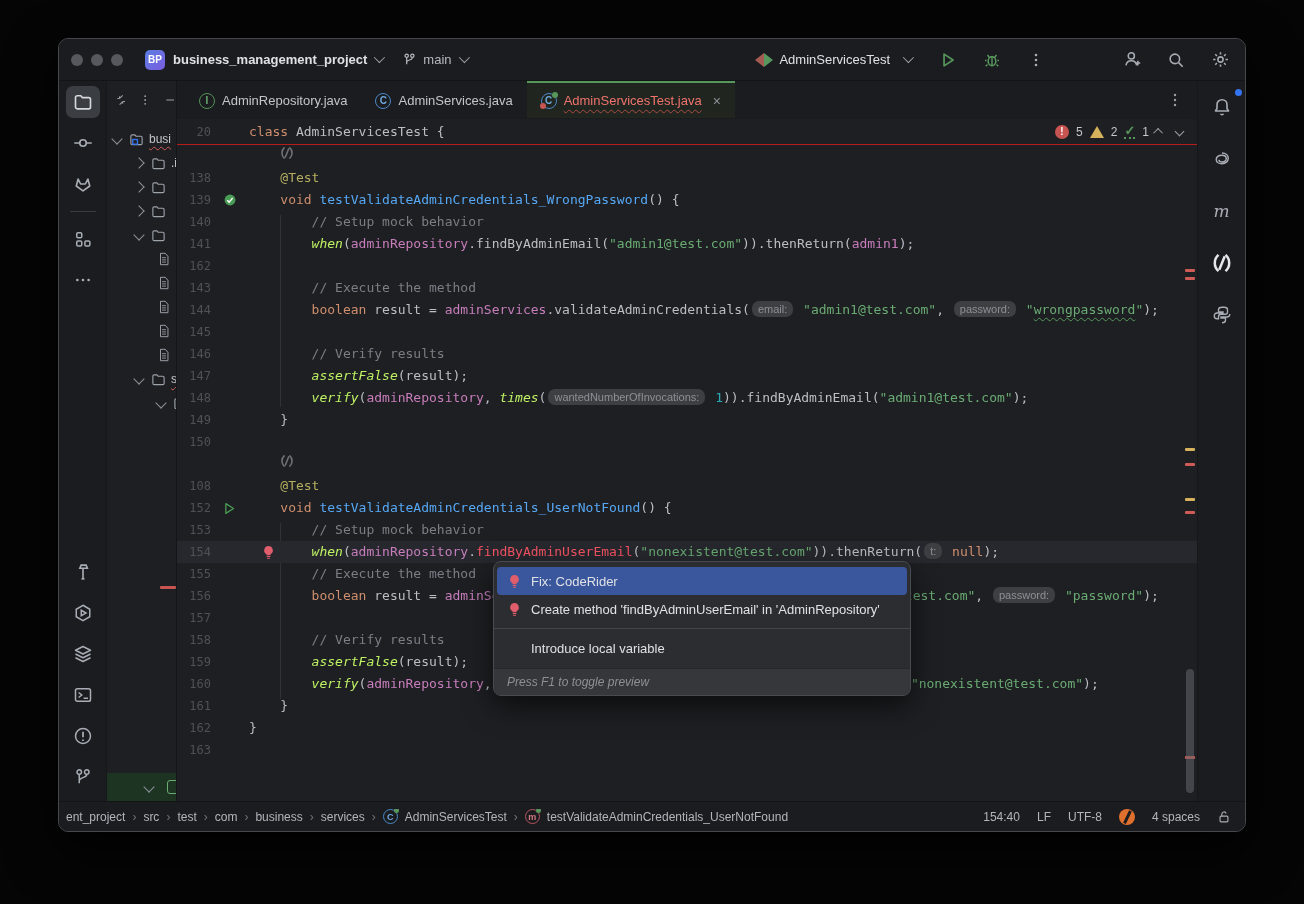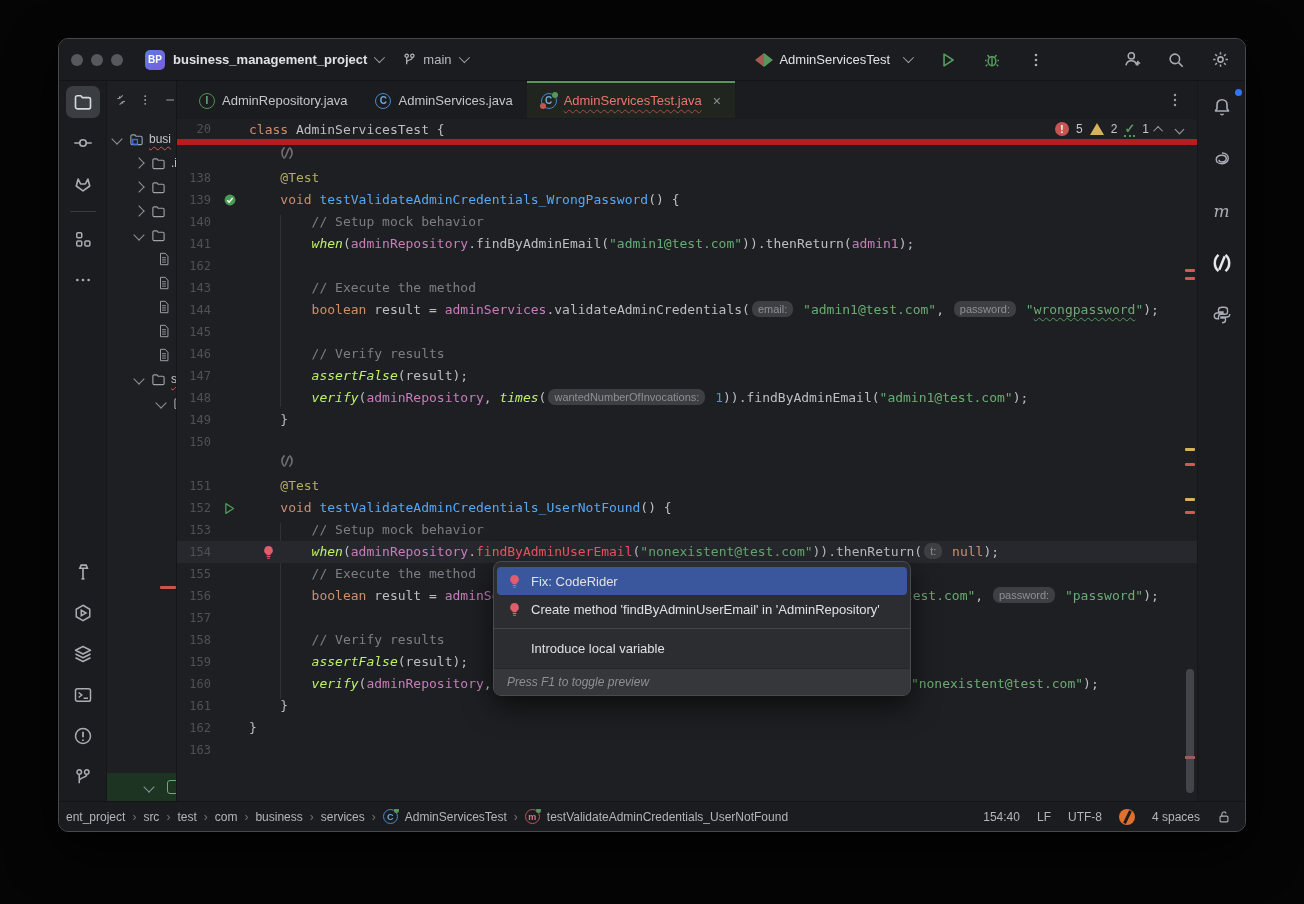--- a/index.html
+++ b/index.html
@@ -58,21 +58,21 @@
   .tab.active .tab-label { color:#f0736d; text-decoration:underline wavy #a84c46 1px; text-underline-offset:4px; }
   .tab-close { color:#8e9299; font-size:14px; margin-left:4px; }
   .tabbar-right { margin-left:auto; display:flex; align-items:center; padding-right:14px; color:#9da0a8; }
   .circ-ic { width:16px; height:16px; border-radius:50%; font-size:10px; font-weight:bold; display:flex; align-items:center;
              justify-content:center; position:relative; flex:0 0 16px; }
   .ic-iface { border:1.4px solid #549159; color:#6aab73; }
   .ic-class { border:1.4px solid #4a88c7; color:#6fa8dc; }
   .dot { position:absolute; width:6px; height:6px; border-radius:50%; }
   .dot.g { background:#57965c; top:-2px; right:-2px; } .dot.r { background:#c75450; bottom:-1px; left:-2px; }
 
-  .sticky { height:26px; flex:0 0 26px; background:#1e1f22; border-bottom:6px solid #b91c1c; display:flex; align-items:center;
+  .sticky { height:26px; flex:0 0 26px; background:#1e1f22; border-bottom:1px solid #b91c1c; display:flex; align-items:center;
             font-family:"DejaVu Sans Mono", monospace; font-size:13px; }
   .sticky .ln { width:44px; } .sticky .gi { width:28px; }
   .inspect { margin-left:auto; display:flex; align-items:center; gap:7px; padding-right:14px;
              font-family:"Liberation Sans", sans-serif; font-size:12px; color:#c3c6cc; }
   .insp-err { width:14px; height:14px; border-radius:50%; background:#c75450; color:#fff; font-size:10px; font-weight:bold;
               display:flex; align-items:center; justify-content:center; }
   .insp-warn { width:0; height:0; border-left:7px solid transparent; border-right:7px solid transparent; border-bottom:12px solid #d6b25c; position:relative; }
   .insp-ok { color:#57965c; font-size:13px; font-weight:bold; border-bottom:2px dotted #57965c; line-height:13px; }
   .mini-chev { width:7px; height:7px; border-right:1.4px solid #9da0a8; border-bottom:1.4px solid #9da0a8; display:inline-block; }
   .mini-chev.up { transform:rotate(-135deg) translateY(-2px); } .mini-chev.dn { transform:rotate(45deg); }
@@ -462,21 +462,21 @@
           <div class="cl"><span class="ln">145</span><span class="gi"></span><span class="ct"></span></div>
           <div class="cl"><span class="ln">146</span><span class="gi"></span><span class="ct"><span class="t-com">        // Verify results</span></span></div>
           <div class="cl"><span class="ln">147</span><span class="gi"></span><span class="ct"><span class="t-it">        assertFalse</span><span class="t-plain">(result);</span></span></div>
           <div class="cl"><span class="ln">148</span><span class="gi"></span><span class="ct"><span class="t-it">        verify</span><span class="t-plain">(</span><span class="t-field">adminRepository</span><span class="t-plain">, </span><span class="t-it">times</span><span class="t-plain">(</span><span class="pill">wantedNumberOfInvocations:</span><span class="t-num"> 1</span><span class="t-plain">)).</span><span class="t-plain">findByAdminEmail(</span><span class="t-str">"admin1@test.com"</span><span class="t-plain">);</span></span></div>
           <div class="cl"><span class="ln">149</span><span class="gi"></span><span class="ct"><span class="t-plain">    }</span></span></div>
           <div class="cl"><span class="ln">150</span><span class="gi"></span><span class="ct"></span></div>
           <div class="cl"><span class="ln"></span><span class="gi"></span><span class="ct"><span class="ai-line"><svg width="14" height="14" viewBox="0 0 16 16">
                   <path d="M5.2 1.5a8.6 8.6 0 0 0 0 13M10.8 1.5a8.6 8.6 0 0 1 0 13" fill="none" stroke="#6e7277" stroke-width="1.8"></path>
                   <path d="M10.2 2.6 5.8 13.4" stroke="#6e7277" stroke-width="1.8"></path>
                 </svg></span></span></div>
-          <div class="cl"><span class="ln">151</span><span class="gi"></span><span class="ct"><span class="t-ann">    @Test</span></span></div>
+          <div class="cl"><span class="ln">108</span><span class="gi"></span><span class="ct"><span class="t-ann">    @Test</span></span></div>
           <div class="cl"><span class="ln">152</span><span class="gi"><svg width="13" height="13" viewBox="0 0 16 16">
                 <path d="M3.5 2 13 8l-9.5 6z" fill="none" stroke="#499c54" stroke-width="1.6" stroke-linejoin="round"></path>
               </svg></span><span class="ct"><span class="t-kw">    void</span><span class="t-plain"> </span><span class="t-decl">testValidateAdminCredentials_UserNotFound</span><span class="t-plain">() {</span></span></div>
           <div class="cl"><span class="ln">153</span><span class="gi"></span><span class="ct"><span class="t-com">        // Setup mock behavior</span></span></div>
           <div class="cl hl"><span class="ln">154</span><span class="gi"></span><span class="ct"><span class="t-it">        when</span><span class="t-plain">(</span><span class="t-field">adminRepository</span><span class="t-plain">.</span><span class="t-err">findByAdminUserEmail</span><span class="t-plain">(</span><span class="t-str">"nonexistent@test.com"</span><span class="t-plain">)).thenReturn(</span><span class="pill">t:</span><span class="t-kw"> null</span><span class="t-plain">);</span></span><span class="err-bulb-gutter"><svg width="15" height="15" viewBox="0 0 16 16">
                 <path d="M8 1.2a4.6 4.6 0 0 0-2.6 8.4c.4.3.6.7.6 1.1v.3h4v-.3c0-.4.2-.8.6-1.1A4.6 4.6 0 0 0 8 1.2z" fill="#e05d6b"></path>
                 <rect x="5.9" y="11.8" width="4.2" height="1.1" rx=".55" fill="#e05d6b"></rect>
                 <rect x="6.3" y="13.5" width="3.4" height="1.1" rx=".55" fill="#e05d6b"></rect>
               </svg></span></div>
           <div class="cl"><span class="ln">155</span><span class="gi"></span><span class="ct"><span class="t-com">        // Execute the method</span></span></div>

